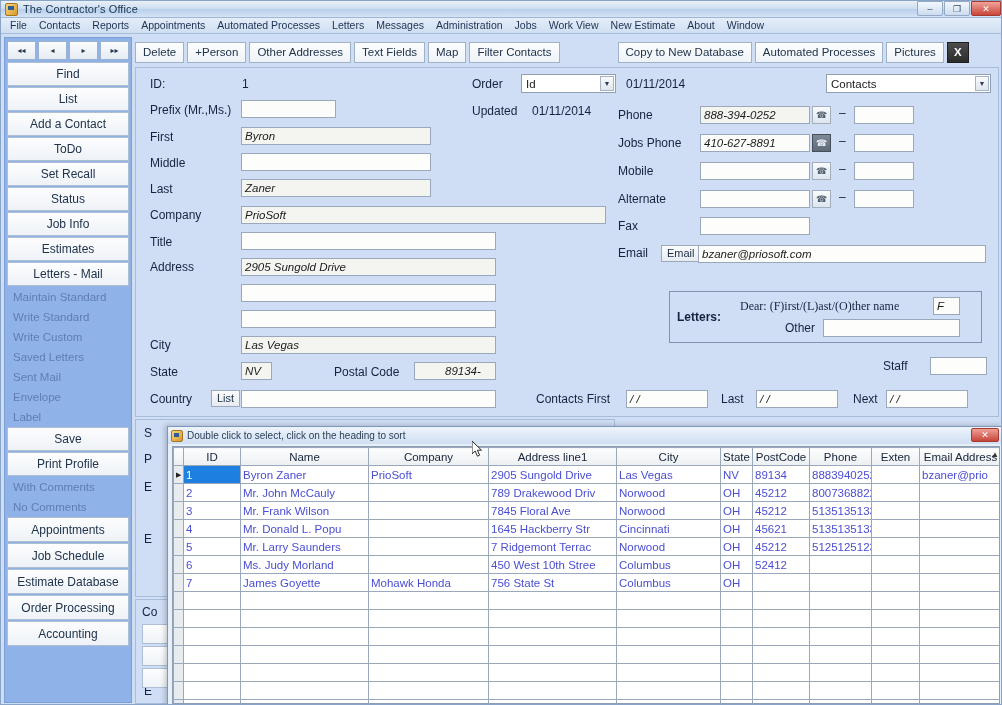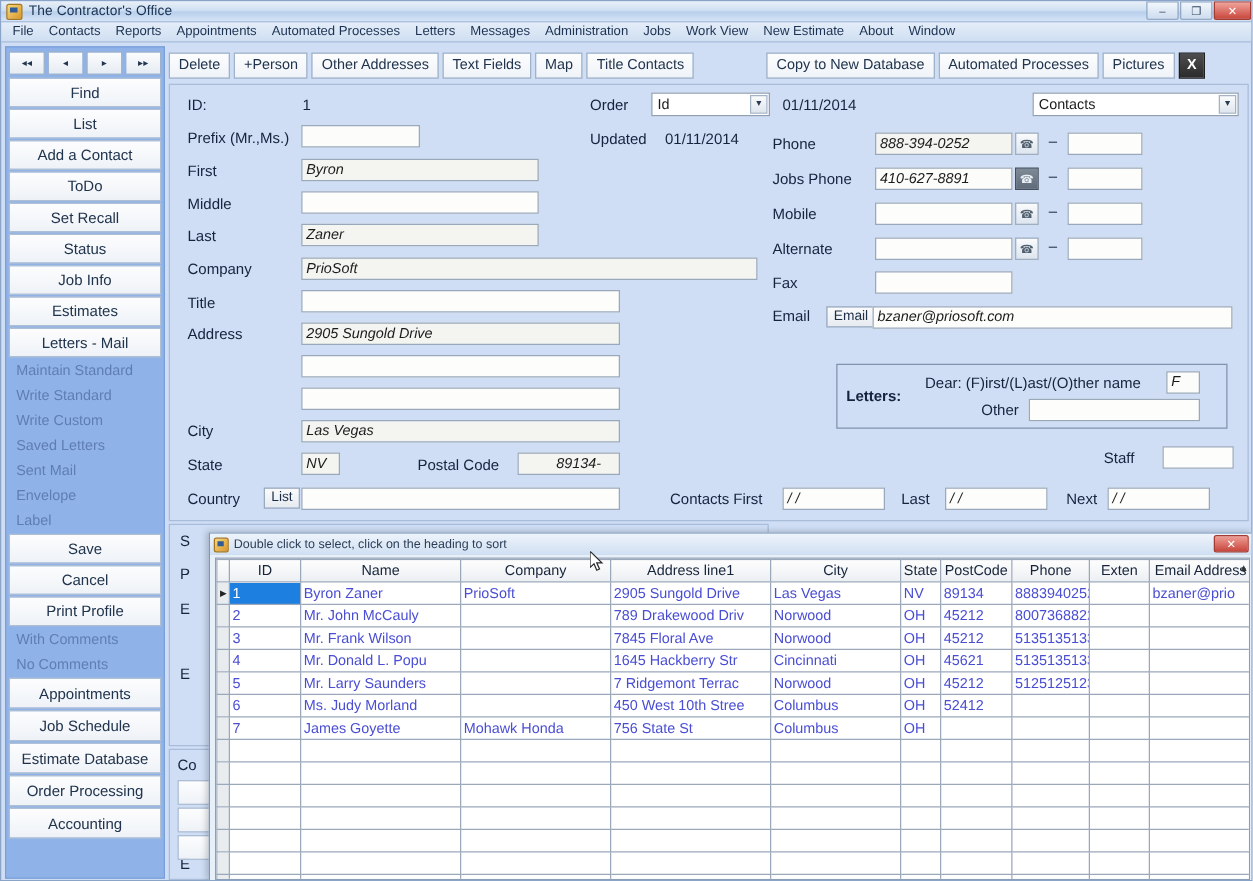--- a/index.html
+++ b/index.html
@@ -270,38 +270,37 @@
     <div class="sbtn">Estimates</div>
     <div class="sbtn">Letters - Mail</div>
     <div class="slink">Maintain Standard</div>
     <div class="slink">Write Standard</div>
     <div class="slink">Write Custom</div>
     <div class="slink">Saved Letters</div>
     <div class="slink">Sent Mail</div>
     <div class="slink">Envelope</div>
     <div class="slink">Label</div>
     <div class="sbtn">Save</div>
-    <div class="sbtn">Cancel</div>
     <div class="sbtn">Print Profile</div>
     <div class="slink">With Comments</div>
     <div class="slink">No Comments</div>
     <div class="sbtn tall">Appointments</div>
     <div class="sbtn tall">Job Schedule</div>
     <div class="sbtn tall">Estimate Database</div>
     <div class="sbtn tall">Order Processing</div>
     <div class="sbtn tall">Accounting</div>
   </div>
 
   <div class="maintoolbar">
     <div class="tbtn">Delete</div>
     <div class="tbtn">+Person</div>
     <div class="tbtn">Other Addresses</div>
     <div class="tbtn">Text Fields</div>
     <div class="tbtn">Map</div>
-    <div class="tbtn">Title Contacts</div>
+    <div class="tbtn">Filter Contacts</div>
     <div class="tb-spacer"></div>
     <div class="tbtn">Copy to New Database</div>
     <div class="tbtn">Automated Processes</div>
     <div class="tbtn">Pictures</div>
     <div class="tbtn dark">X</div>
   </div>
 
   <div class="lowpanel" style="left:134px; top:418px; width:480px; height:178px;">
     <div class="lowlbl" style="left:8px; top:6px;">S</div>
     <div class="lowlbl" style="left:8px; top:32px;">P</div>
@@ -396,21 +395,21 @@
 
     <div class="lbl" style="left:482px; top:151px;">Fax</div>
     <div class="fld empty2" style="left:564px; top:149px; width:110px;"></div>
 
     <div class="lbl" style="left:482px; top:178px;">Email</div>
     <div class="smallbtn" style="left:525px; top:177px;">Email</div>
     <div class="fld empty2" style="left:562px; top:177px; width:288px;">bzaner@priosoft.com</div>
 
     <div class="groupbox" style="left:533px; top:223px; width:313px; height:52px;"></div>
     <div class="lbl b" style="left:541px; top:242px;">Letters:</div>
-    <div class="lbl" style="left:604px; top:231px;">Dear:  (F)irst/(L)ast/(O)ther name</div>
+    <div class="lbl" style="left:604px; top:231px;font-family:Liberation Serif, serif;">Dear:  (F)irst/(L)ast/(O)ther name</div>
     <div class="fld" style="left:797px; top:229px; width:27px;">F</div>
     <div class="lbl" style="left:649px; top:253px;">Other</div>
     <div class="fld empty2" style="left:687px; top:251px; width:137px;"></div>
 
     <div class="lbl" style="left:747px; top:291px;">Staff</div>
     <div class="fld empty2" style="left:794px; top:289px; width:57px;"></div>
 
     <div class="lbl" style="left:400px; top:324px;">Contacts First</div>
     <div class="fld empty2" style="left:490px; top:322px; width:82px;">/ /</div>
     <div class="lbl" style="left:585px; top:324px;">Last</div>

